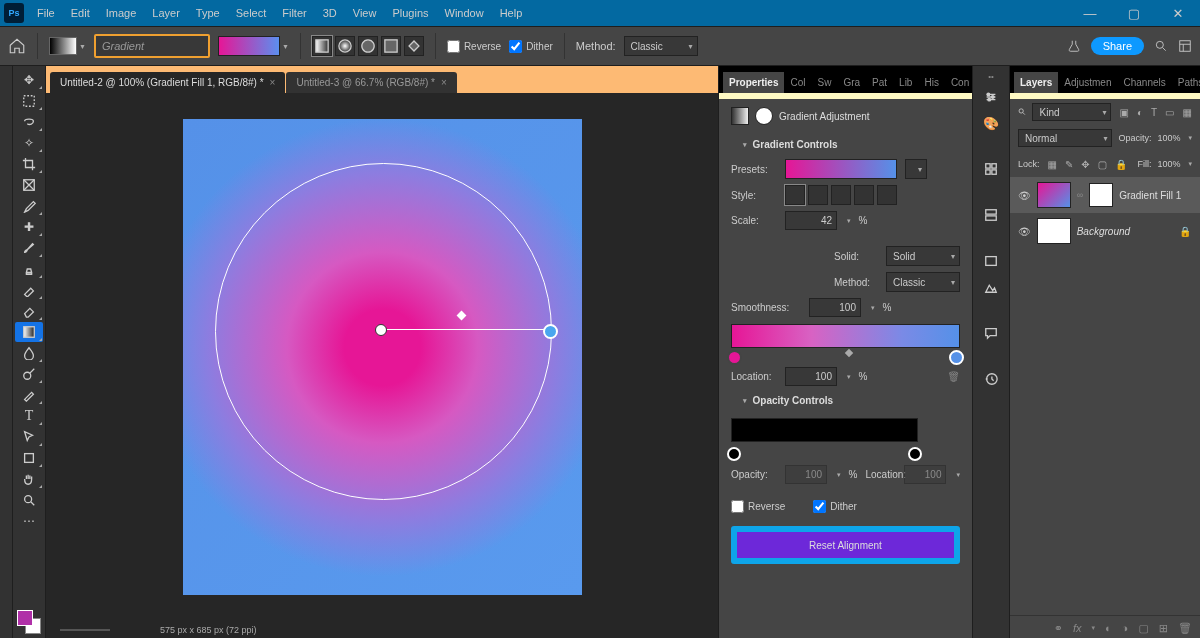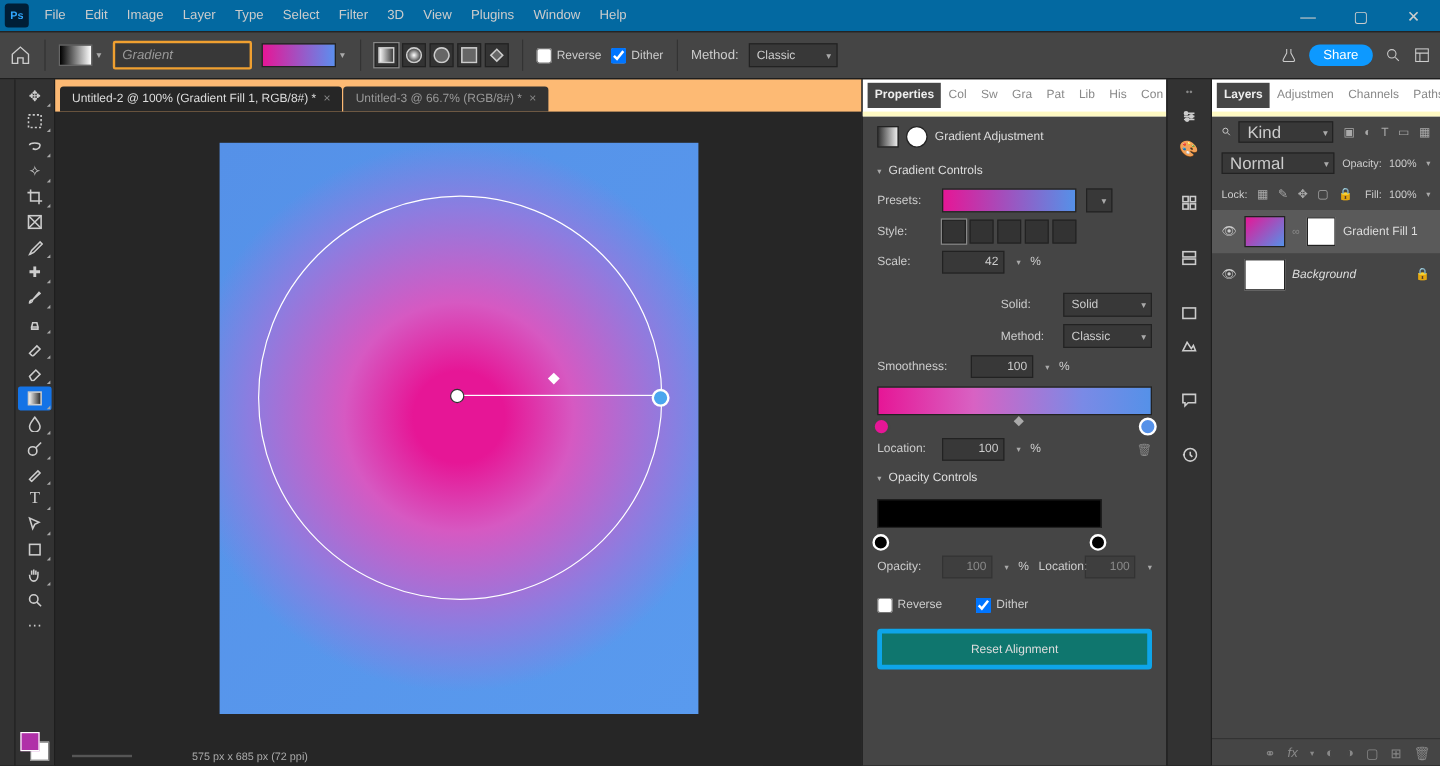--- a/index.html
+++ b/index.html
@@ -45,49 +45,49 @@
 .radgrad{position:absolute;inset:0;background:radial-gradient(circle at 50% 48%,#e61696 0%,#e61696 12%,#d659c2 30%,#8c7de0 55%,transparent 72%)}
 .circ-out{position:absolute;left:32px;top:44px;width:335px;height:335px;border:1px solid #fff;border-radius:50%}
 .gline{position:absolute;left:197px;top:210px;width:170px;height:1px;background:#fff}
 .pt{position:absolute;width:10px;height:10px;background:#fff;border:1px solid #333;border-radius:50%}
 .pt.p1{left:192px;top:205px}
 .pt.p2{left:360px;top:205px;background:#4aa6ee;border:2px solid #fff;width:11px;height:11px}
 .dmd{position:absolute;left:275px;top:193px;width:7px;height:7px;background:#fff;transform:rotate(45deg)}
 .status{height:20px;background:#262626;color:#aaa;font-size:9px;display:flex;align-items:center;padding-left:14px}
 .status .z{margin-left:50px}
 .panels{width:253px;background:#454545;border-left:1px solid #1e1e1e;display:flex;flex-direction:column;font-size:10px}
-.ptabs{height:27px;background:#ffffff;display:flex;align-items:center;padding:0 4px;border-bottom:4px solid #fef9c3}
+.ptabs{height:27px;background:#000000;display:flex;align-items:flex-end;padding:0 4px;border-bottom:6px solid #fef9c3}
 .ptab{padding:5px 6px;color:#888;font-size:10px}
 .ptab.act{background:#454545;color:#eee;font-weight:600}
 .pheader{padding:8px 12px;display:flex;align-items:center;gap:6px;color:#ddd}
 .row{display:flex;align-items:center;padding:3px 12px;gap:8px}
 .row label{min-width:46px;color:#ccc}
-.collap{display:flex;align-items:center;gap:6px;padding:6px 12px;color:#ddd;font-weight:400}
+.collap{display:flex;align-items:center;gap:6px;padding:6px 24px;color:#ddd;font-weight:700}
 .collap::before{content:"▾";font-size:7px;color:#aaa}
 .num-in{width:42px;height:17px;background:#383838;border:1px solid #222;color:#ccc;padding:0 4px;font-size:10px;display:inline-flex;align-items:center;justify-content:flex-end}
 .grad-ed{margin:4px 12px;position:relative;height:28px}
 .grad-bar{height:22px;background:linear-gradient(90deg,#e61696,#d862c3 35%,#7a8ae6 75%,#5591e8);border:1px solid #222}
 .stop{position:absolute;width:11px;height:11px;border-radius:50%;border:1px solid #fff;top:26px}
 .stop.l{left:-4px;background:#e61696;border:2px solid #444}
 .stop.r{right:-4px;background:#5591e8;border:2px solid #fff}
 .dmd2{position:absolute;top:26px;left:50%;width:6px;height:6px;background:#aaa;transform:rotate(45deg)}
 .opac-bar{margin:6px 12px;height:22px;background:#000;border:1px solid #222;width:185px;position:relative}
 .stop2{position:absolute;width:10px;height:10px;border-radius:50%;border:2px solid #fff;top:28px;background:#000}
-.reset-b{margin:10px 12px;height:26px;background:#0f766e;border:4px solid #0ea5e9;border-radius:3px;display:flex;align-items:center;justify-content:center;color:#ddd}
+.reset-b{margin:10px 12px;height:26px;background:#6d28d9;border:6px solid #0ea5e9;border-radius:3px;display:flex;align-items:center;justify-content:center;color:#ddd}
 .iconcol{width:36px;background:#323232;border-left:1px solid #1e1e1e;display:flex;flex-direction:column;align-items:center;padding-top:6px;gap:6px}
 .sq{width:24px;height:20px;display:flex;align-items:center;justify-content:center;color:#ccc;font-size:13px}
 .dgap{height:14px}
 .rpanels{width:190px;background:#454545;border-left:1px solid #1e1e1e;display:flex;flex-direction:column;font-size:10px}
 .lrow{display:flex;align-items:center;padding:5px 8px;gap:6px}
 .thumb{width:32px;height:24px;background:linear-gradient(135deg,#e61696,#5591e8);border:1px solid #222}
 .thumb.wh{background:#fff}
 .mask{width:22px;height:22px;background:#fff;border:1px solid #222}
 .llabel{color:#ddd;font-size:10px}
 .srow{height:26px;display:flex;align-items:center;padding:0 8px;gap:6px;font-size:9px;color:#ccc}
-.srow .sel-f{min-width:55px;height:16px;font-size:14px;flex:1}
+.srow .sel-f{min-width:55px;height:16px;font-size:10px;flex:1}
 .ic-sm{font-size:10px;color:#aaa;margin-left:2px}
 svg{width:14px;height:14px;fill:none;stroke:currentColor;stroke-width:1.5}
 .style-btn svg{width:14px;height:14px}
 </style>
 </head>
 <body>
 
 <div class="titlebar">
   <div class="ps-logo">Ps</div>
   <div class="menu">

